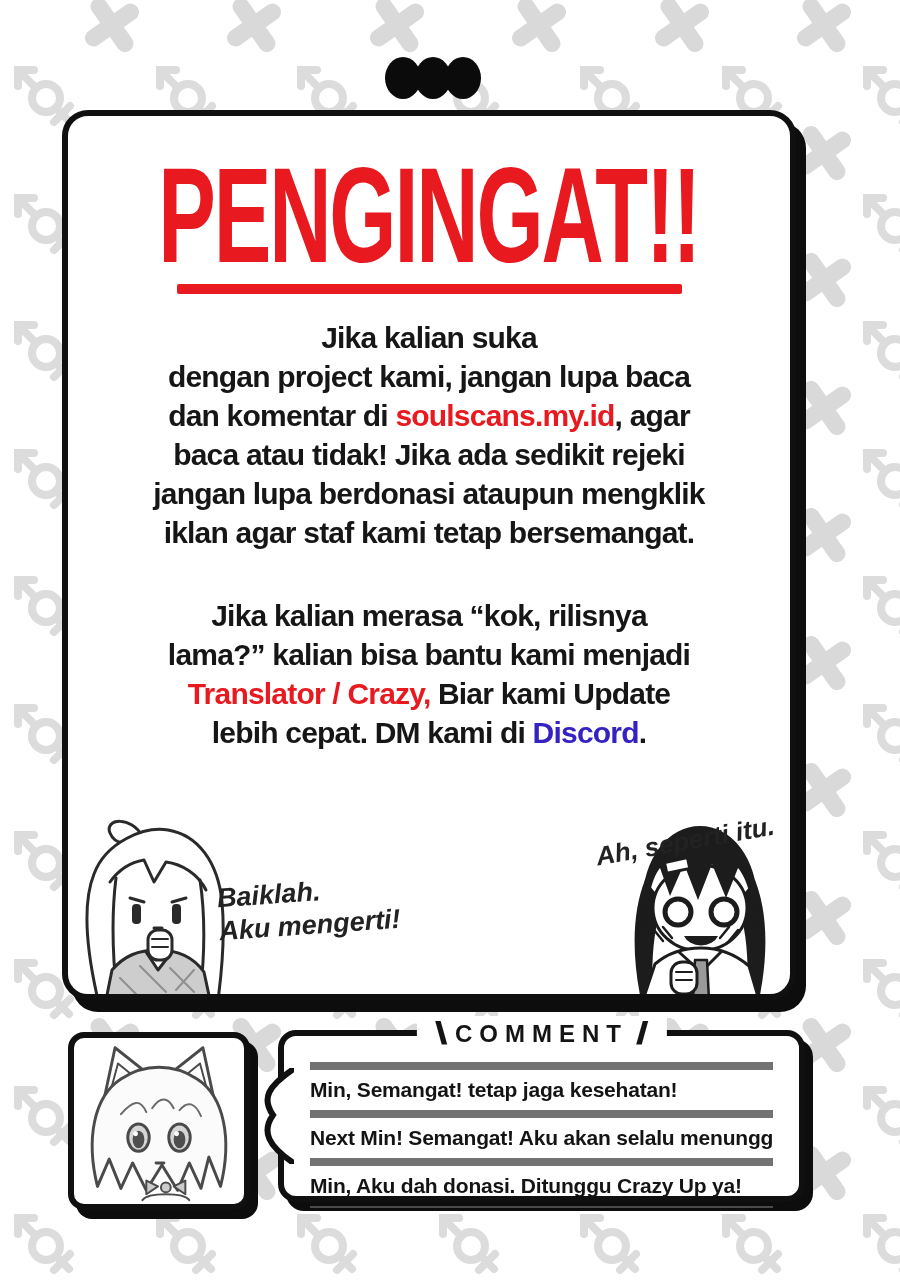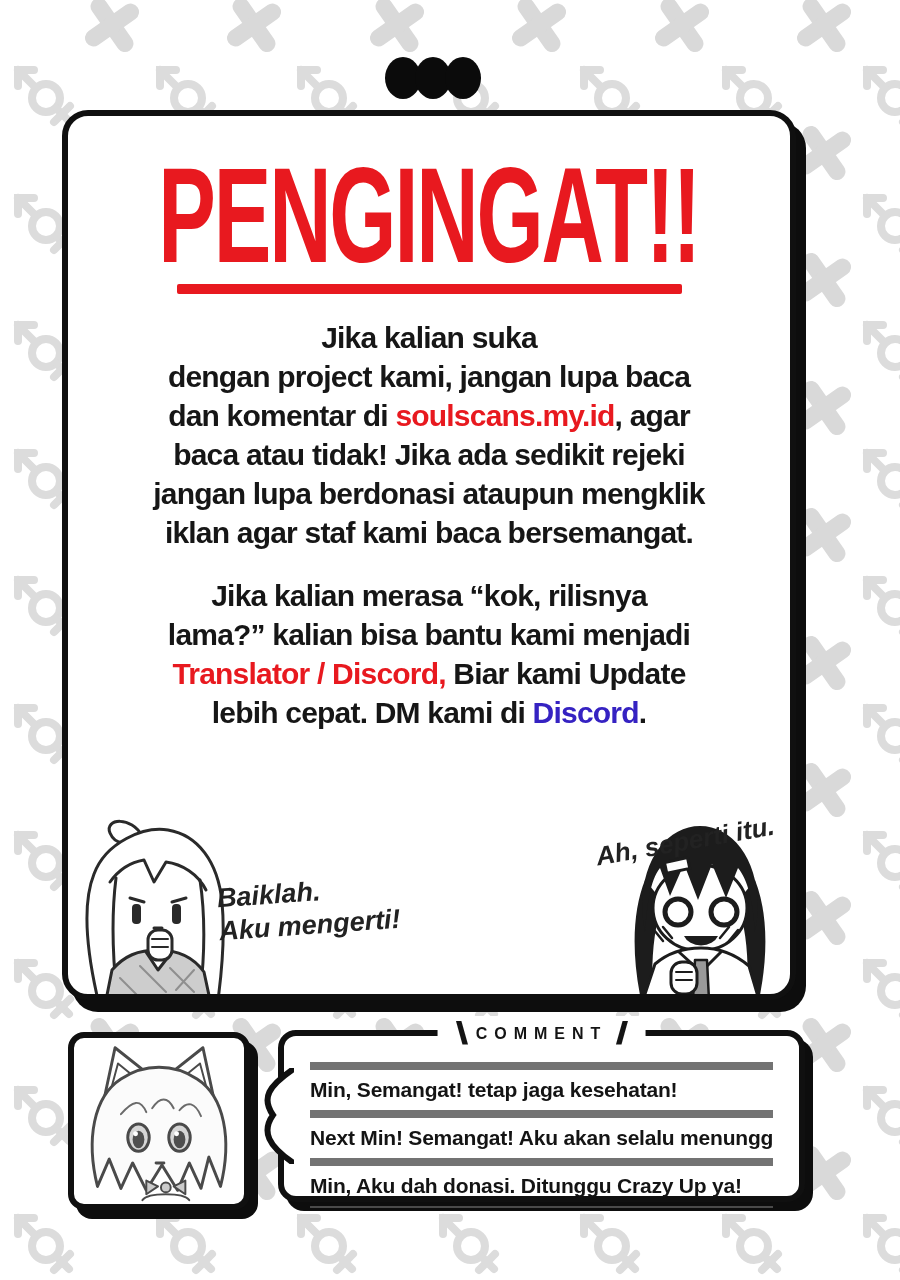--- a/index.html
+++ b/index.html
@@ -19,21 +19,21 @@
     background:#fff;border:6px solid #101010;border-radius:26px;
     box-shadow:10px 12px 0 #0d0d0d;overflow:hidden;
   }
   .title{margin-top:38px;height:122px;display:flex;align-items:center;justify-content:center;}
   .title-inner{
     display:inline-block;font-size:120px;font-weight:bold;letter-spacing:-3px;
     color:#e8191f;transform:scale(0.72,1.13);white-space:nowrap;
   }
   .title-underline{width:505px;height:10px;background:#e8191f;margin:8px auto 0;border-radius:2px;}
   .para{margin-top:24px;text-align:center;font-weight:bold;font-size:30px;line-height:39px;color:#161616;letter-spacing:-0.8px;}
-  .para.p2{margin-top:24px;}
+  .para.p2{margin-top:44px;}
   .red{color:#e8191f;}
   .blue{color:#3522c2;}
   
   .char-left{position:absolute;left:2px;bottom:-6px;z-index:1;}
   .char-right{position:absolute;right:-2px;bottom:-6px;z-index:1;}
   .speech{position:absolute;z-index:2;font-style:italic;font-weight:bold;color:#222;line-height:33px;}
   .speech-left{left:150px;bottom:52px;font-size:27px;transform:rotate(-4deg);}
   .speech-right{right:14px;bottom:136px;font-size:26px;transform:rotate(-10deg);white-space:nowrap;}
   
   .cat-box{
@@ -43,21 +43,21 @@
   }
   .comment-box{
     position:absolute;left:278px;top:1030px;width:515px;height:160px;z-index:2;
     background:#fff;border:6px solid #101010;border-radius:18px;
     box-shadow:8px 9px 0 #0d0d0d;
   }
   .comment-label{
     position:absolute;top:-20px;left:50%;transform:translateX(-50%);
     background:#fff;padding:0 10px;display:flex;align-items:center;z-index:3;white-space:nowrap;
   }
-  .comment-label .word{font-size:16px;font-weight:bold;letter-spacing:7px;color:#141414;}
+  .comment-label .word{font-size:24px;font-weight:bold;letter-spacing:7px;color:#141414;}
   .comment-label .slash{font-size:31px;font-weight:bold;color:#141414;margin:0 10px;transform:scaleX(1.5);}
   .crows{margin:26px 26px 0;}
   .crow{
     height:40px;line-height:40px;font-size:21px;font-weight:bold;color:#141414;
     border-top:8px solid #737373;letter-spacing:-0.2px;white-space:nowrap;overflow:hidden;
   }
   .crow:last-child{border-bottom:2px solid #4a4a4a;}
   .bubble-tail{position:absolute;left:-27px;top:32px;z-index:3;}
 </style>
 </head>
@@ -1067,27 +1067,27 @@
     <span class="title-inner">PENGINGAT!!</span>
   </div>
   <div class="title-underline"></div>
 
   <div class="para p1">
     <div>Jika kalian suka</div>
     <div>dengan project kami, jangan lupa baca</div>
     <div><span>dan komentar di </span><span class="red">soulscans.my.id</span><span>, agar</span></div>
     <div>baca atau tidak! Jika ada sedikit rejeki</div>
     <div>jangan lupa berdonasi ataupun mengklik</div>
-    <div>iklan agar staf kami baca bersemangat.</div>
+    <div>iklan agar staf kami tetap bersemangat.</div>
   </div>
 
   <div class="para p2">
     <div>Jika kalian merasa “kok, rilisnya</div>
     <div>lama?” kalian bisa bantu kami menjadi</div>
-    <div><span class="red">Translator / Discord,</span><span> Biar kami Update</span></div>
+    <div><span class="red">Translator / Crazy,</span><span> Biar kami Update</span></div>
     <div><span>lebih cepat. DM kami di </span><span class="blue">Discord</span><span>.</span></div>
   </div>
 
   <svg class="char-left" width="175" height="182" viewBox="0 0 175 182">
     <g stroke="#2a2a2a" stroke-width="3" fill="#ffffff" stroke-linejoin="round" stroke-linecap="round">
       <path d="M72 18 C62 -2 34 0 40 15 C45 27 60 28 66 20" fill="none"></path>
       <path d="M28 182 C16 130 12 86 24 56 C36 24 74 8 98 12 C128 17 148 44 152 84 C155 116 152 152 148 182 Z"></path>
       <path d="M46 60 C41 100 43 142 47 178" fill="none"></path>
       <path d="M130 62 C136 102 134 144 130 178" fill="none"></path>
       <path d="M40 64 C50 50 62 44 74 42 L84 64 L96 44 C112 46 128 56 136 72" fill="none"></path>

